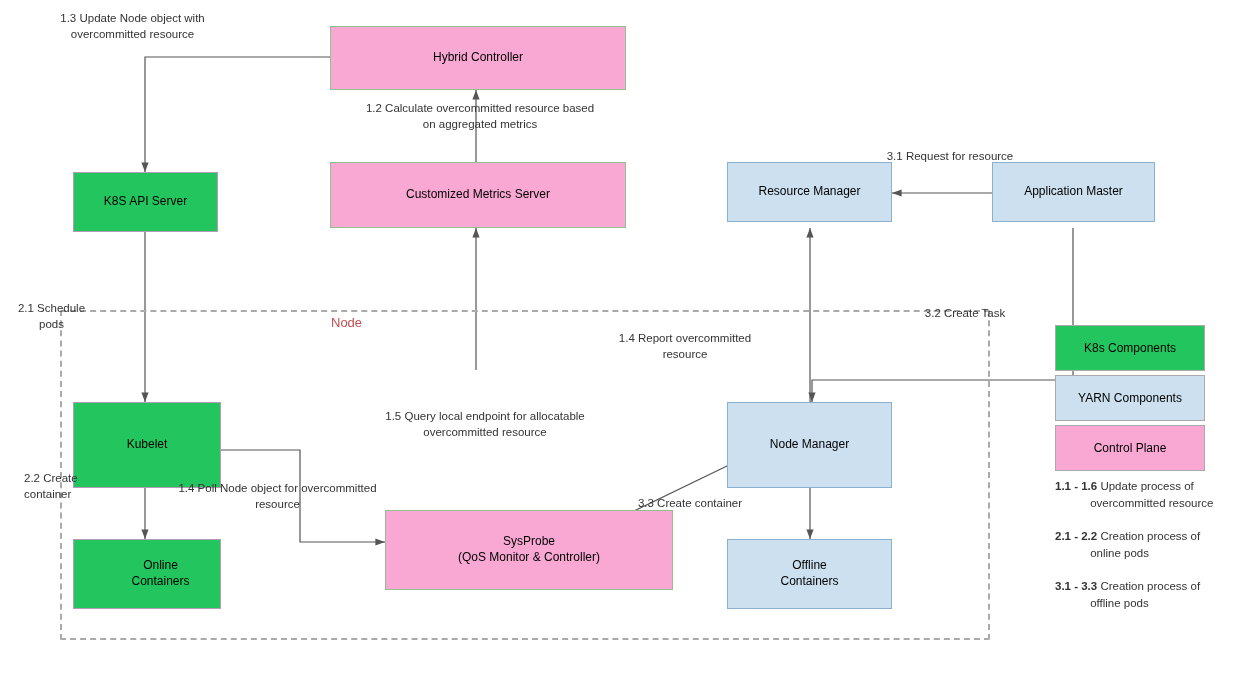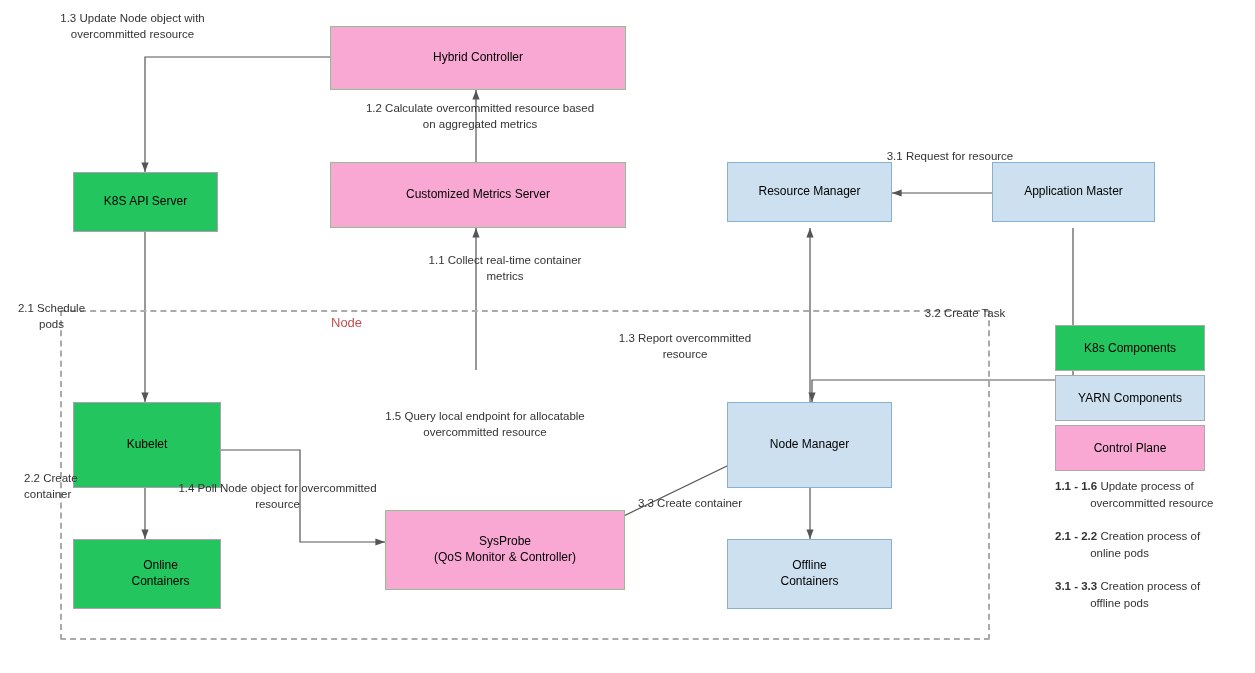--- a/index.html
+++ b/index.html
@@ -152,44 +152,42 @@
   </div>
 
   <div class="box box-yarn" style="left:727px; top:402px; width:165px; height:86px;">
     <span>Node Manager</span>
   </div>
 
   <div class="box box-k8s" style="left:73px; top:539px; width:148px; height:70px;padding-left:35px;">
     <span>Online<br>Containers</span>
   </div>
 
-  <div class="box box-control" style="left:385px; top:510px; width:240px; height:80px;">
+  <div class="box box-control" style="left:385px; top:510px; width:288px; height:80px;">
     <span>SysProbe<br>(QoS Monitor &amp; Controller)</span>
   </div>
 
   <div class="box box-yarn" style="left:727px; top:539px; width:165px; height:70px;">
     <span>Offline<br>Containers</span>
   </div>
 
   <div class="label" style="left:40px; top:10px; width:185px;">1.3 Update Node object with
 overcommitted resource</div>
 
   <div class="label" style="left:360px; top:100px; width:240px; text-align:center;">1.2 Calculate overcommitted resource
 based on aggregated metrics</div>
 
   <div class="label" style="left:860px; top:148px; width:180px;">3.1 Request for resource</div>
 
   <div class="label" style="left:4px; top:300px; width:95px;">2.1 Schedule pods</div>
 
-  <div class="label" style="left:410px; top:252px; width:190px; text-align:center;">1.1 Collect real-time
-container metrics</div>
 
   <div class="label" style="left:900px; top:305px; width:130px;">3.2 Create Task</div>
 
-  <div class="label" style="left:595px; top:330px; width:180px; text-align:center;">1.3 Report overcommitted
+  <div class="label" style="left:595px; top:330px; width:180px; text-align:center;">1.4 Report overcommitted
 resource</div>
 
   <div class="label" style="left:370px; top:408px; width:230px; text-align:center;">1.5 Query local endpoint for
 allocatable overcommitted resource</div>
 
   <div class="label" style="left:165px; top:480px; width:225px;">1.4 Poll Node object for overcommitted
 resource</div>
 
   <div class="label" style="left:24px; top:470px; width:60px; text-align:left;">2.2 Create
 container</div>

